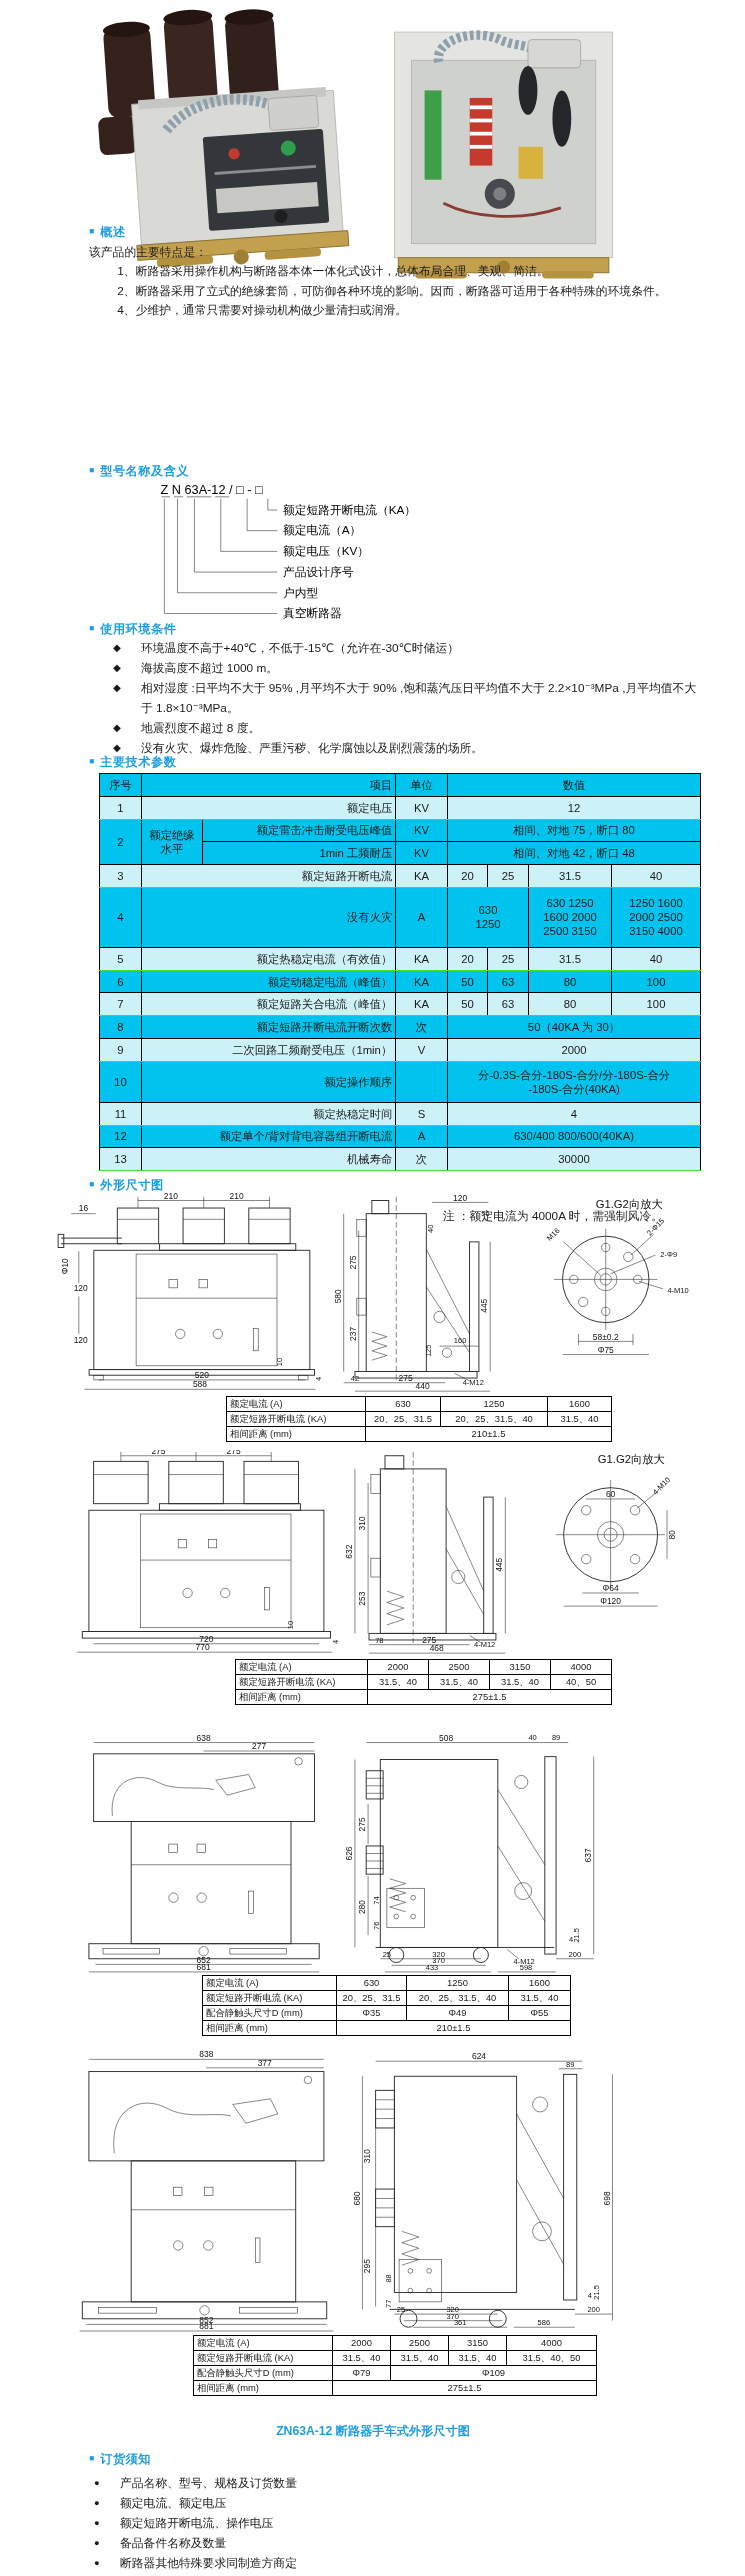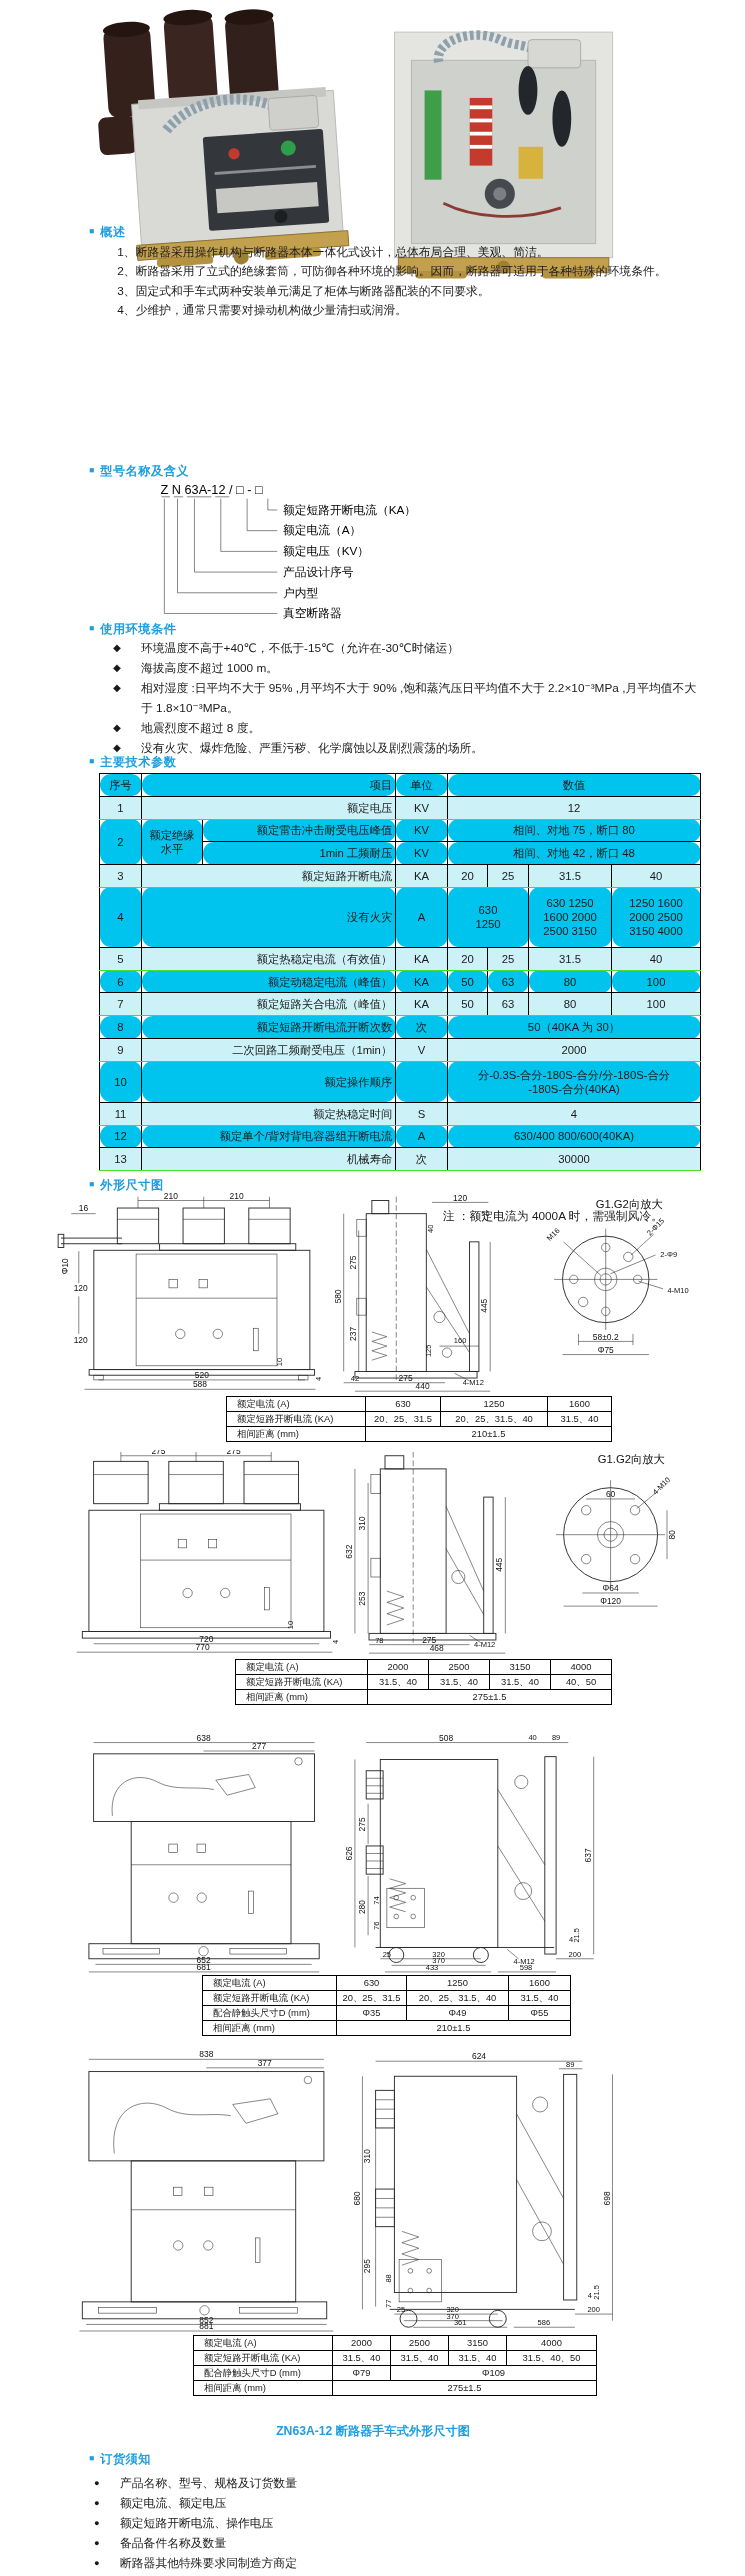--- a/index.html
+++ b/index.html
@@ -16,28 +16,28 @@
   .envlist .dia{width:28px;flex:0 0 28px;font-size:10.3px;}
   .ordlist{position:absolute;left:94px;top:2473px;width:602px;font-size:11.8px;line-height:20px;}
   .ordlist .row{display:flex;}
   .ordlist .dot{width:26px;flex:0 0 26px;font-size:9.4px;}
   
   table.params{position:absolute;left:99px;top:773px;width:602px;border-collapse:collapse;
     font-size:11.3px;table-layout:fixed;border:1.9px solid #000;}
   table.params td,table.params th{border:0.9px solid #000;padding:0.9px 2.8px;text-align:center;
     font-weight:normal;height:20px;line-height:1.25;}
   table.params .lft{text-align:right;padding-left:5.6px;}
-  tr.cy td,tr.cy th{background:#00c4ee;border-radius:11px;}
+  tr.cy td,tr.cy th{background:#00c4ee;}
   tr.pl td{background:#ccf2f8;border-top:1.9px solid #43e02c;border-bottom:1.9px solid #43e02c;}
   .pre{white-space:pre-line;}
   .note{position:absolute;left:99px;top:1161px;width:602px;font-size:11.8px;text-align:right;padding-right:38px;box-sizing:border-box;margin-top:48px;}
   
   table.dim{position:absolute;border-collapse:collapse;font-size:9.4px;background:#fff;table-layout:fixed;}
   table.dim td{border:0.9px solid #000;padding:0 1.9px;text-align:center;height:14px;line-height:1.1;}
-  table.dim td.lbl{text-align:left;padding-left:10px;}
+  table.dim td.lbl{text-align:left;padding-left:3px;}
   .cap{position:absolute;left:0;width:746px;text-align:center;font-size:12.2px;color:#1e9ee0;font-weight:600;}
   
   svg text{font-family:"Liberation Sans","DejaVu Sans",sans-serif;}
   .ol{fill:none;stroke:#2b2b2b;stroke-width:1;}
   .thin{fill:none;stroke:#2b2b2b;stroke-width:.6;}
   .dl{stroke:#2b2b2b;stroke-width:.6;}
   .dsh{fill:none;stroke:#2b2b2b;stroke-width:.6;stroke-dasharray:6 3;}
   .dt{font-size:9px;fill:#111;text-anchor:middle;}
   .dt8{font-size:8px;fill:#111;text-anchor:middle;}
   .gt{font-size:12px;fill:#111;text-anchor:middle;}
@@ -93,23 +93,23 @@
     <rect x="12" y="258" width="224" height="16" fill="#c3a04e" stroke="#8a6f2e"></rect>
     <circle cx="124" cy="268" r="7" fill="#9e7f34"></circle>
     <rect x="30" y="272" width="55" height="8" rx="4" fill="#b5923f"></rect>
     <rect x="165" y="272" width="55" height="8" rx="4" fill="#b5923f"></rect>
   </svg>
 
   <div class="sec-head" style="top:224px">
     <span class="sq">■</span><span>概述</span>
   </div>
   <div class="textcol">
+    <div>该产品的主要特点是：</div>
     <div class="feat">1、断路器采用操作机构与断路器本体一体化式设计，总体布局合理、美观、简洁。</div>
     <div class="feat">2、断路器采用了立式的绝缘套筒，可防御各种环境的影响。因而，断路器可适用于各种特殊的环境条件。</div>
-    <div class="feat">3、固定式和手车式两种安装单元满足了柜体与断路器配装的不同要求。</div>
     <div class="feat">4、少维护，通常只需要对操动机构做少量清扫或润滑。</div>
   </div>
 
   <div class="sec-head" style="top:463px">
     <span class="sq">■</span><span>型号名称及含义</span>
   </div>
   <svg class="abs" style="left:89px;top:478px" width="527" height="143" viewBox="0 0 560 152">
     <text x="76" y="17" font-size="13.5">Z N 63A-12 /  □ - □</text>
     <line class="dl" x1="77" y1="20" x2="86" y2="20"></line>
       <line class="dl" x1="90" y1="20" x2="100" y2="20"></line>

